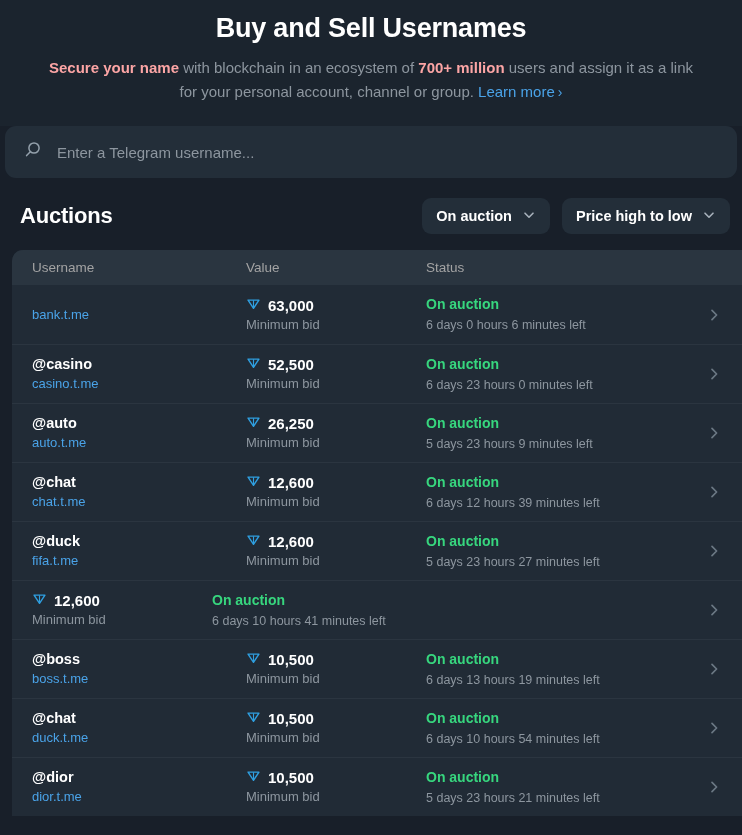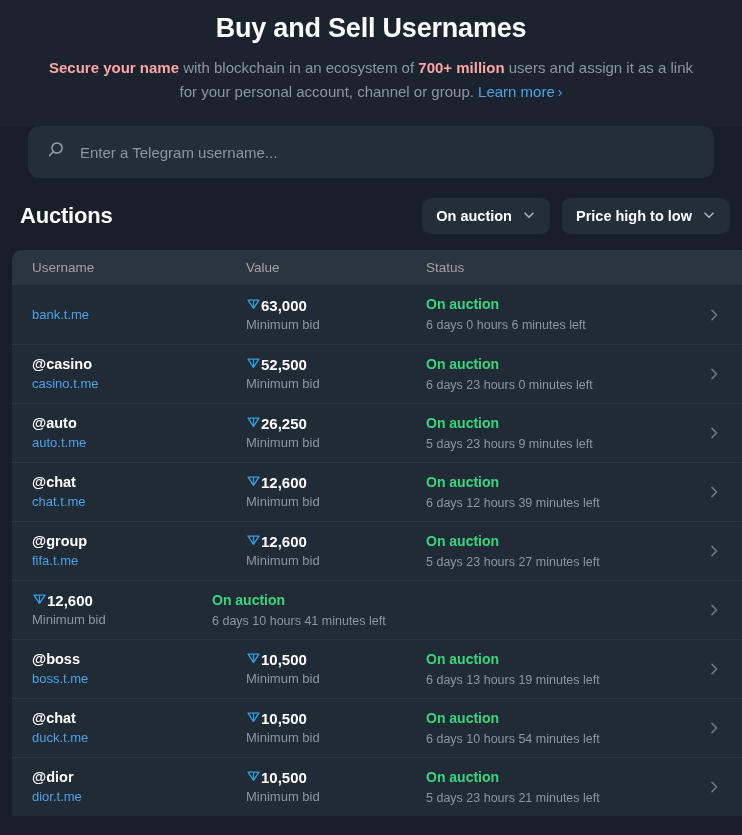--- a/index.html
+++ b/index.html
@@ -52,21 +52,21 @@
   }
   .learn-more .chev {
     display: inline-block;
     margin-left: 3px;
     font-size: 14px;
     transform: translateY(0px);
   }
 
   
   .search-wrap {
-    margin: 0 28px;
+    margin: 0 5px;
     padding-top: 0px;
   }
   .search-box {
     height: 52px;
     background: #232e39;
     border-radius: 11px;
     display: flex;
     align-items: center;
     padding: 0 18px;
     gap: 14px;
@@ -170,20 +170,21 @@
   .ulink {
     font-size: 13px;
     color: #4aa3e8;
     line-height: 18px;
     margin-top: 1px;
   }
 
   .value-line {
     display: flex;
     align-items: center;
+    gap: 7px;
     line-height: 19px;
   }
   .value-num {
     font-size: 15px;
     font-weight: bold;
     color: #ffffff;
   }
   .value-sub {
     font-size: 13px;
     color: #8d969f;
@@ -355,21 +356,21 @@
             <div class="status-sub">6 days 12 hours 39 minutes left</div>
           </div>
           <div class="cell-arrow">
             <svg width="16" height="16" viewBox="0 0 16 16" fill="none">
   <path d="M6 3.4 L10.6 8 L6 12.6" stroke="#6b7884" stroke-width="1.7" stroke-linecap="round" stroke-linejoin="round"></path>
 </svg>
           </div>
         </div>
         <div class="row">
           <div class="cell-user">
-            <div class="uname">@group</div>
+            <div class="uname">@duck</div>
             <div class="ulink">fifa.t.me</div>
           </div>
           <div class="cell-value">
             <div class="value-line">
               <span><svg width="15" height="15" viewBox="0 0 16 16" fill="none">
   <path d="M2.2 4.4 L13.8 4.4 L8 13.2 Z" stroke="#2f9fe0" stroke-width="1.5" stroke-linejoin="round" fill="none"></path>
   <path d="M8 4.6 L8 12.4" stroke="#2f9fe0" stroke-width="1.2"></path>
 </svg></span>
               <span class="value-num">12,600</span>
             </div>

